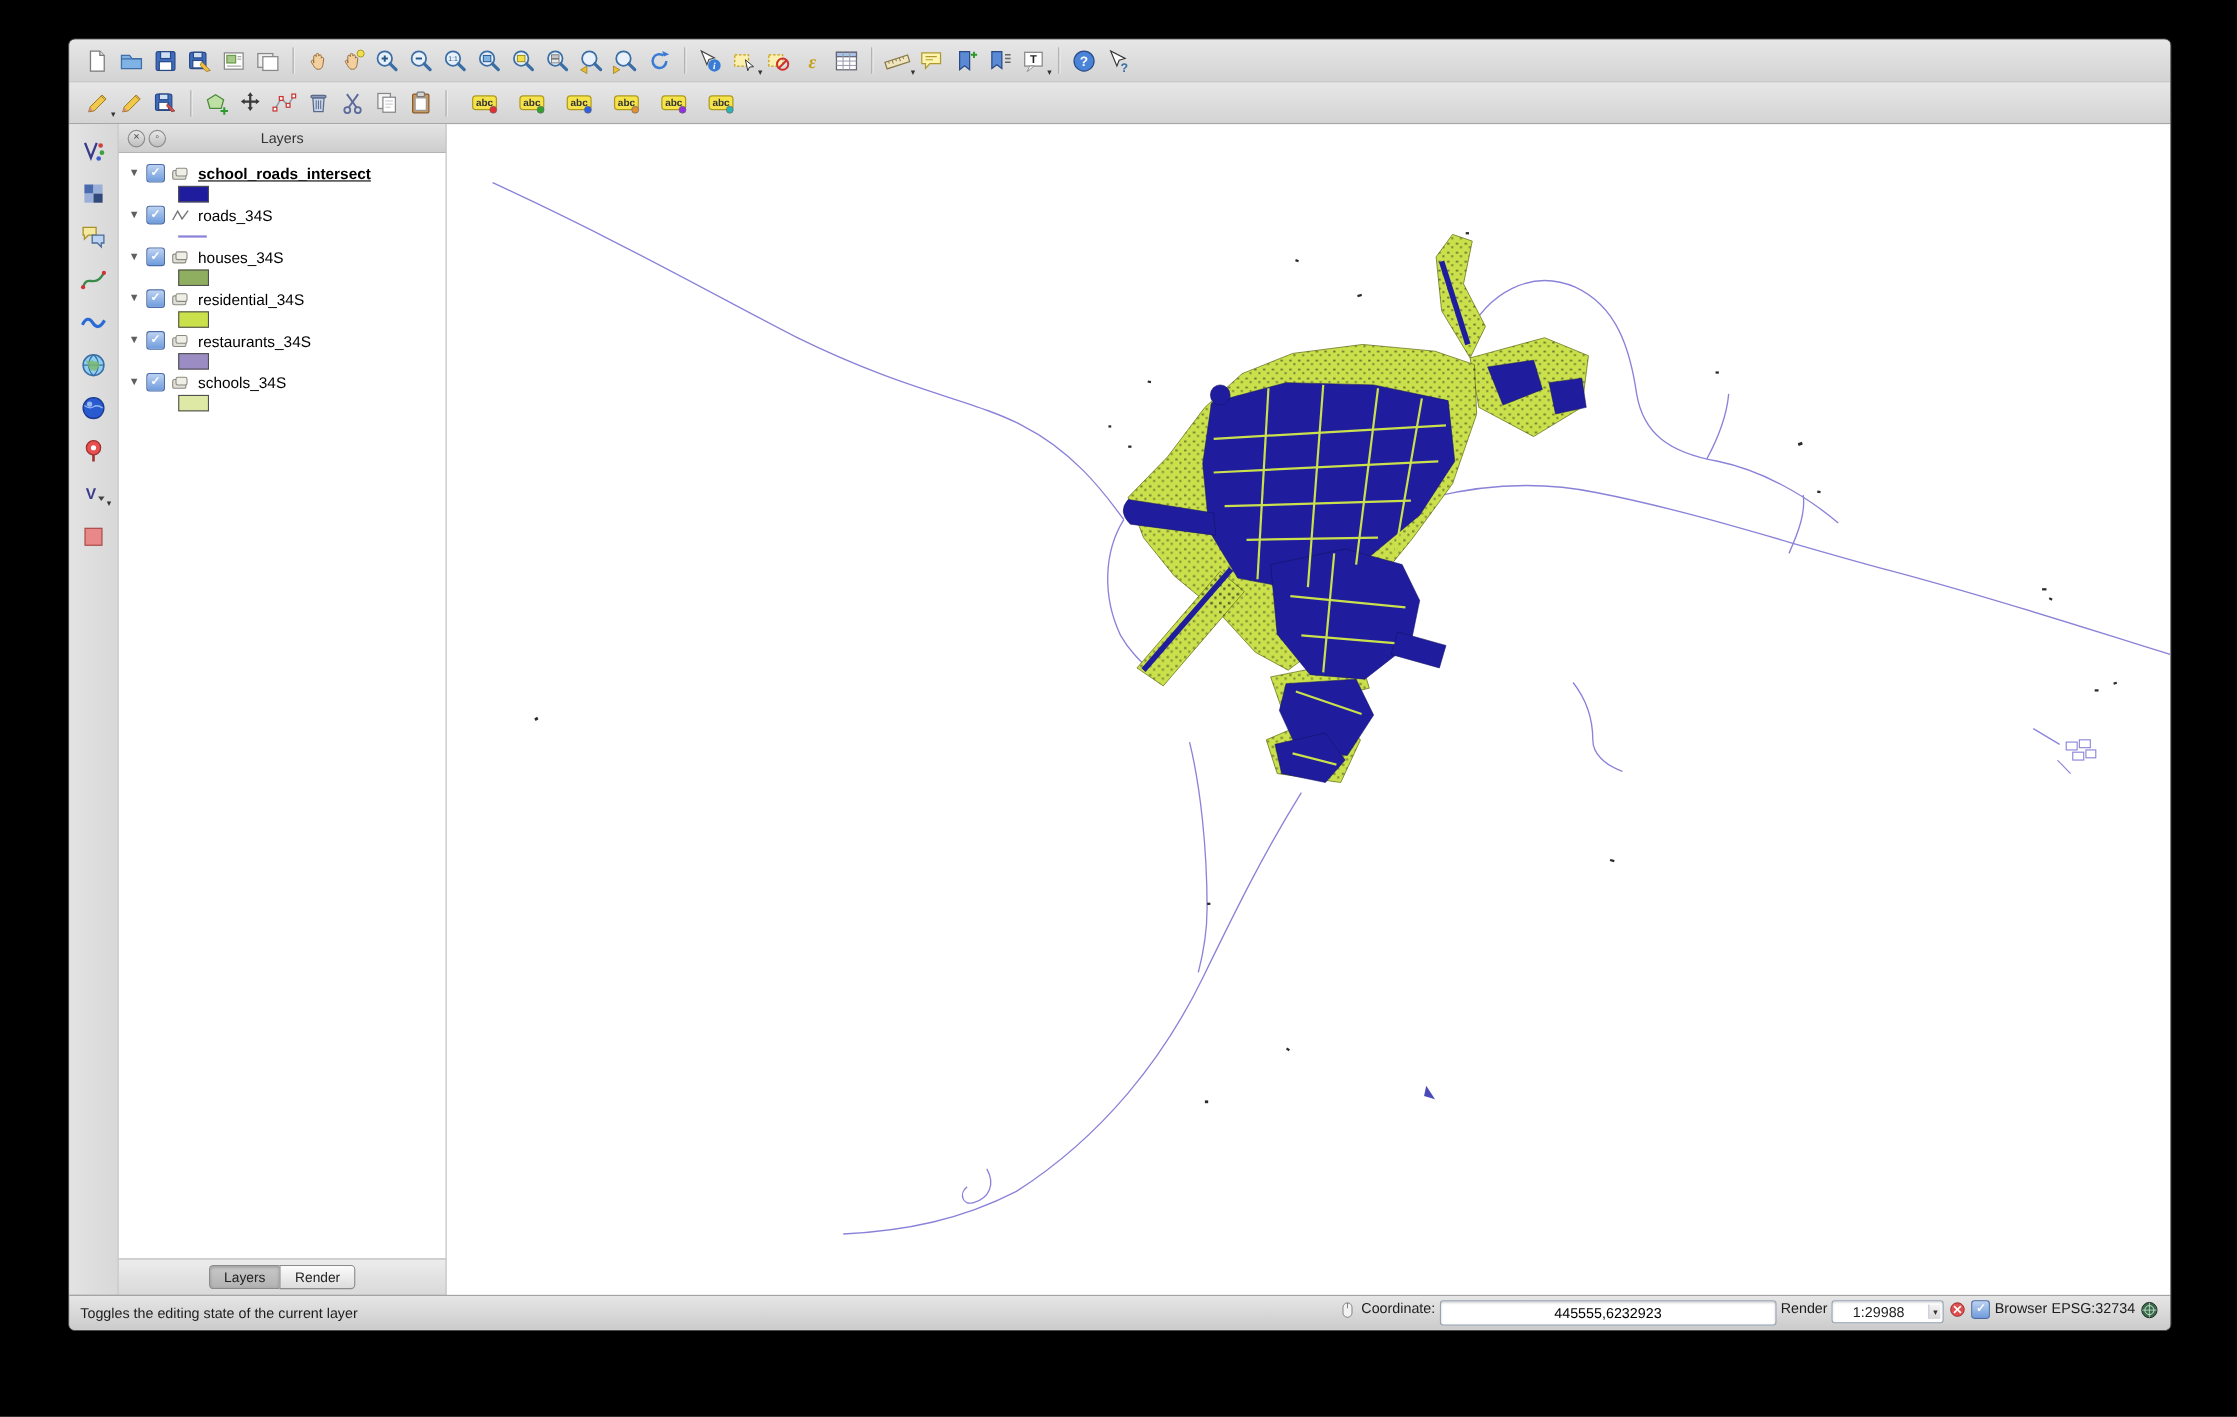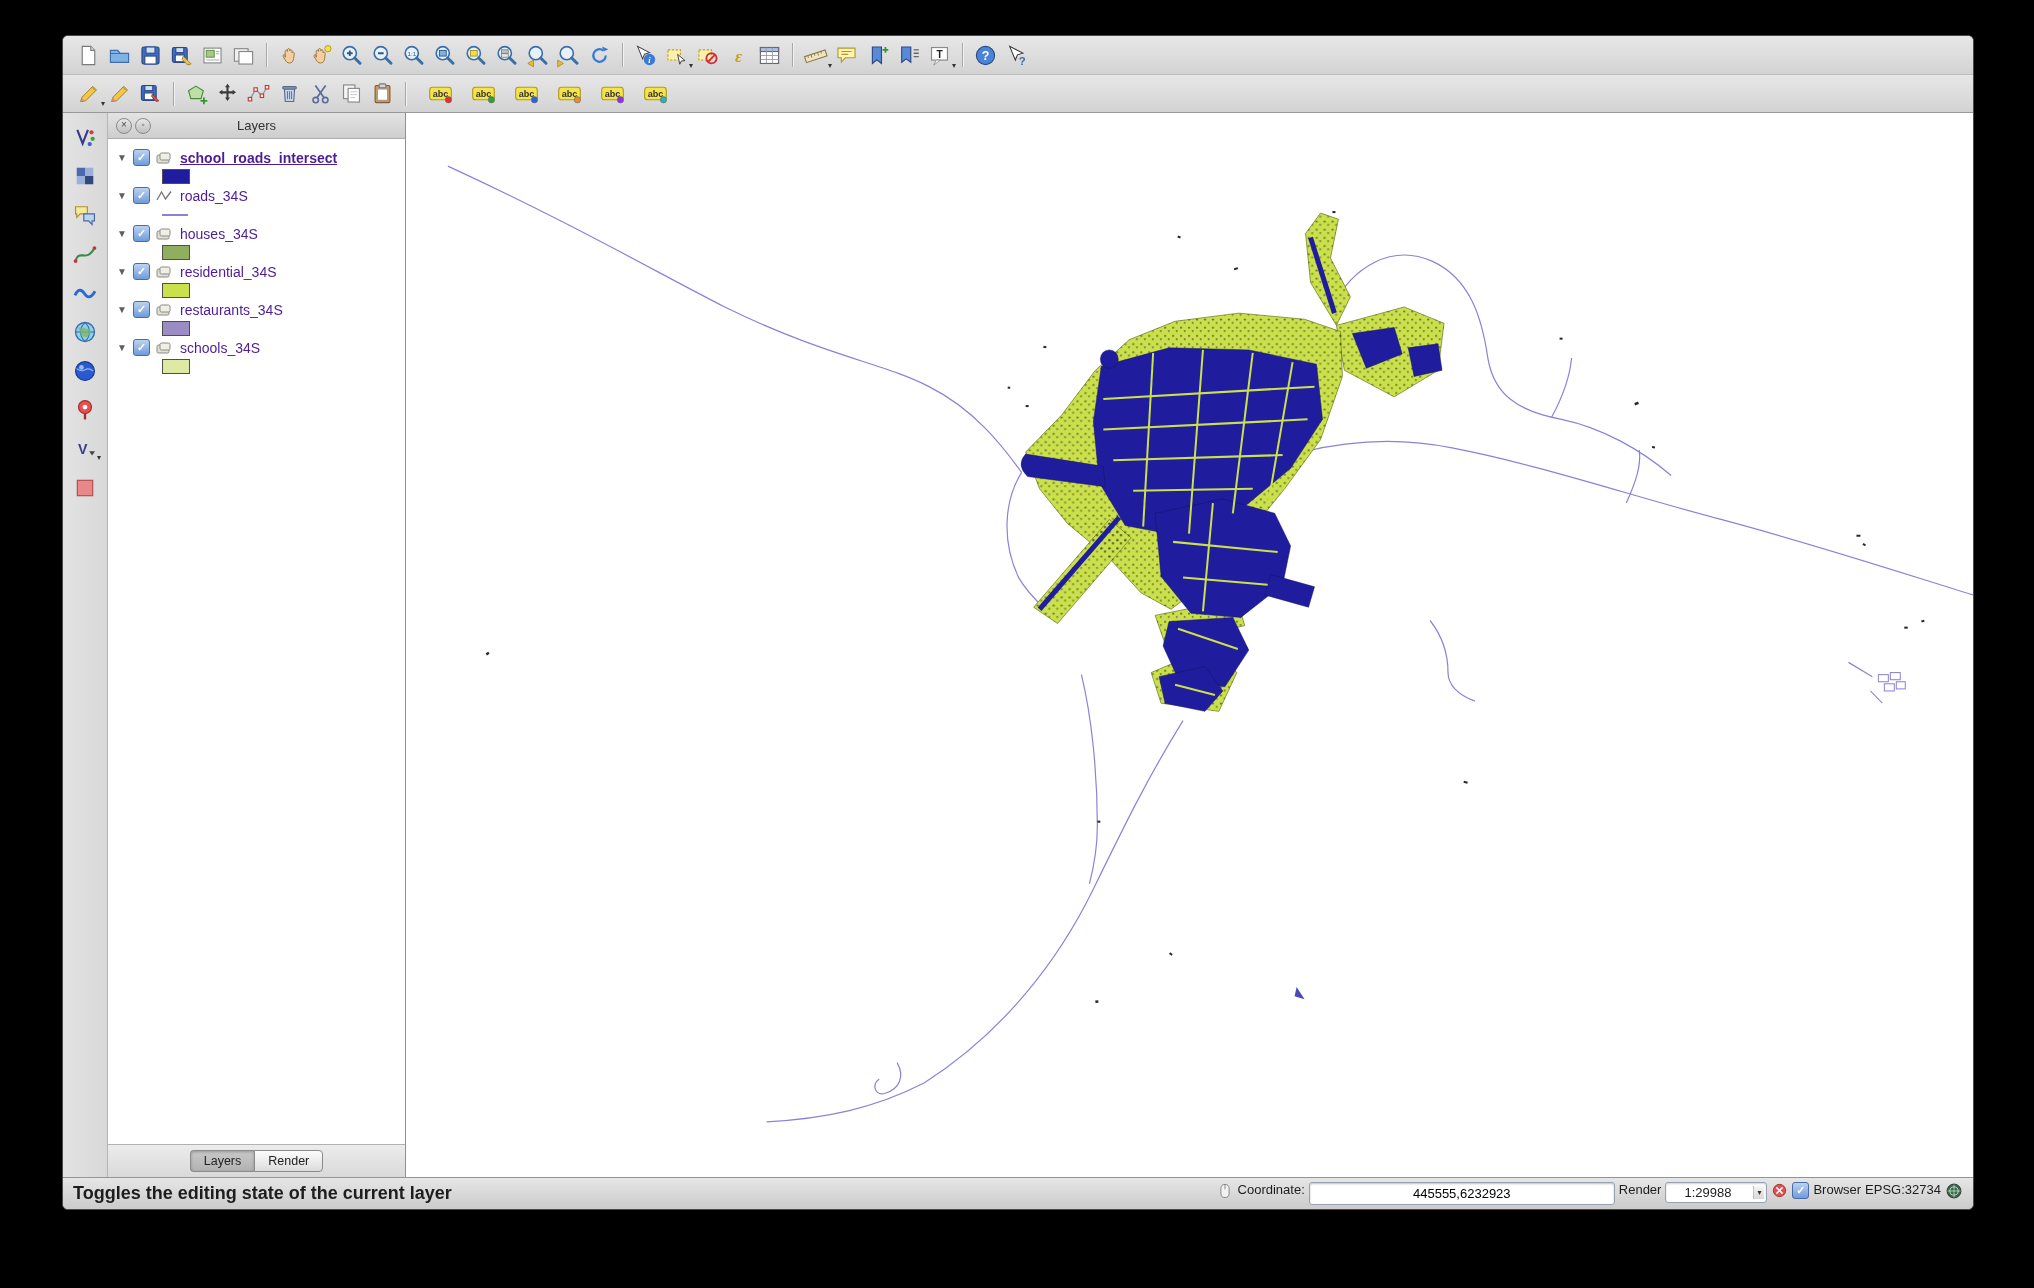--- a/index.html
+++ b/index.html
@@ -38,38 +38,38 @@
   .ph-btn{position:absolute;top:5px;width:14px;height:14px;border-radius:50%;background:linear-gradient(#e8e8e8,#bfbfbf);
           border:1px solid #8a8a8a;font-size:10px;line-height:12px;text-align:center;color:#4a4a4a;}
   .ph-btn.b1{left:8px;} .ph-btn.b2{left:27px;}
   .panel-title{font-size:13px;color:#333;}
   .layer-tree{flex:1 1 auto;background:#ffffff;padding-top:8px;overflow:hidden;}
   .layer-item{display:flex;align-items:center;height:21px;padding-left:8px;gap:5px;}
   .disc{color:#5f5f5f;font-size:10px;width:12px;text-align:center;}
   .lcb{width:15px;height:15px;flex:0 0 15px;border-radius:3px;background:linear-gradient(#bcd2f2,#6f9cdc);
        border:1px solid #4a6ca6;color:#fff;font-size:11px;line-height:14px;text-align:center;font-weight:bold;}
   .licon{width:20px;display:inline-flex;}
-  .llabel{font-size:14px;color:#4c1d95;white-space:nowrap;}
+  .llabel{font-size:14px;color:#000000;white-space:nowrap;}
   .llabel.active{font-weight:bold;text-decoration:underline;}
   .swatch-row{height:17px;padding-left:54px;display:flex;align-items:center;}
   .swatch{width:26px;height:13px;border:1px solid #4f4f4f;}
   .swatch.line{height:2px;border:none;}
   .panel-tabs{flex:0 0 32px;display:flex;align-items:center;justify-content:center;background:linear-gradient(#ececec,#d9d9d9);
               border-top:1px solid #b2b2b2;}
   .ptab{font-size:12.5px;color:#222;padding:3px 13px;border:1px solid #8b8b8b;background:linear-gradient(#fcfcfc,#dcdcdc);}
   .ptab:first-child{border-radius:4px 0 0 4px;border-right:none;}
   .ptab:last-child{border-radius:0 4px 4px 0;}
   .ptab.active{background:linear-gradient(#c9c9c9,#b2b2b2);box-shadow:inset 0 1px 3px rgba(0,0,0,.25);}
   
   .map-canvas{flex:1 1 auto;background:#ffffff;position:relative;}
   .map-canvas svg{position:absolute;inset:0;}
   
   .statusbar{height:31px;flex:0 0 31px;background:linear-gradient(#e6e6e6,#cbcbcb);border-top:1px solid #949494;
              display:flex;align-items:center;padding:0 10px;font-size:13px;color:#1d1d1d;}
-  .status-msg{flex:1 1 auto;font-size:18px;font-weight:bold;}
+  .status-msg{flex:1 1 auto;font-size:13px;}
   .status-right{display:flex;gap:4px;}
   .coord-field{width:300px;height:19px;border:1px solid #96a2b4;border-radius:3px;text-align:center;font-size:13px;
                font-family:"Liberation Sans",sans-serif;background:#fff;box-shadow:inset 0 1px 2px rgba(0,0,0,.25);}
   .scale-combo{display:inline-flex;align-items:center;border:1px solid #96a2b4;background:#fff;height:19px;
                padding:0 2px 0 18px;border-radius:3px;font-size:13px;gap:6px;min-width:80px;justify-content:space-between;
                box-shadow:inset 0 1px 2px rgba(0,0,0,.18);}
   .combo-arrow{font-size:8px;color:#333;border-left:1px solid #b9c2d0;padding:2px 3px;background:linear-gradient(#f5f5f5,#d8d8d8);}
   .cb2{width:15px;height:15px;display:inline-block;border-radius:3px;background:linear-gradient(#bcd2f2,#6f9cdc);
        border:1px solid #4a6ca6;color:#fff;font-size:11px;line-height:14px;text-align:center;font-weight:bold;}
   .sicon{display:inline-flex;}

